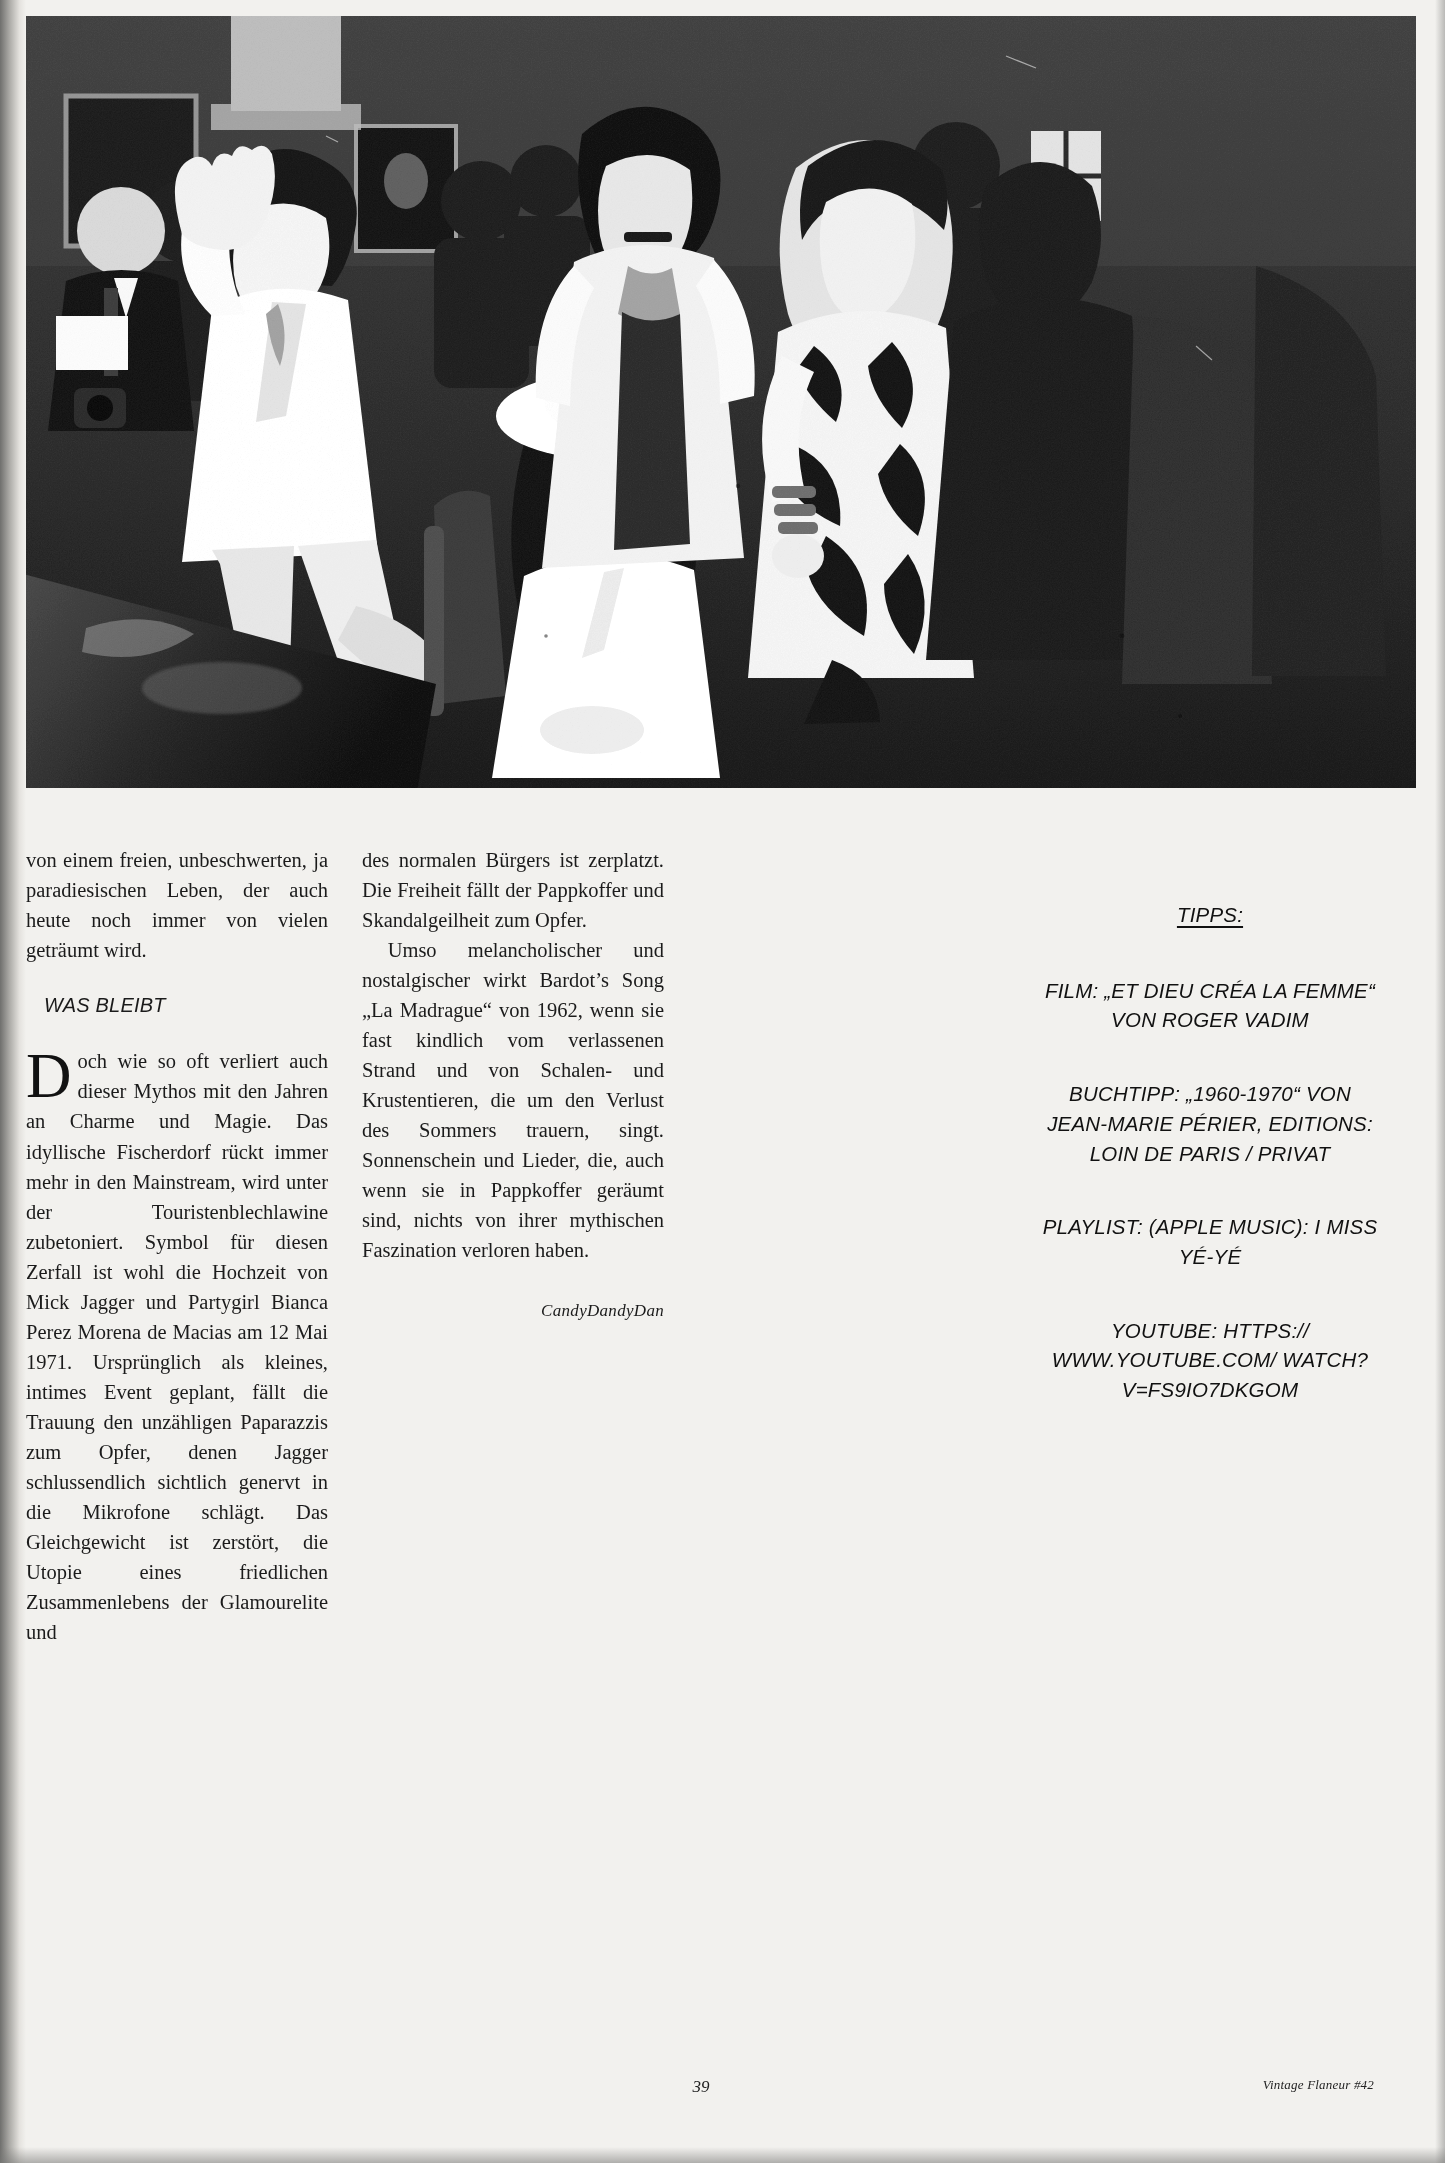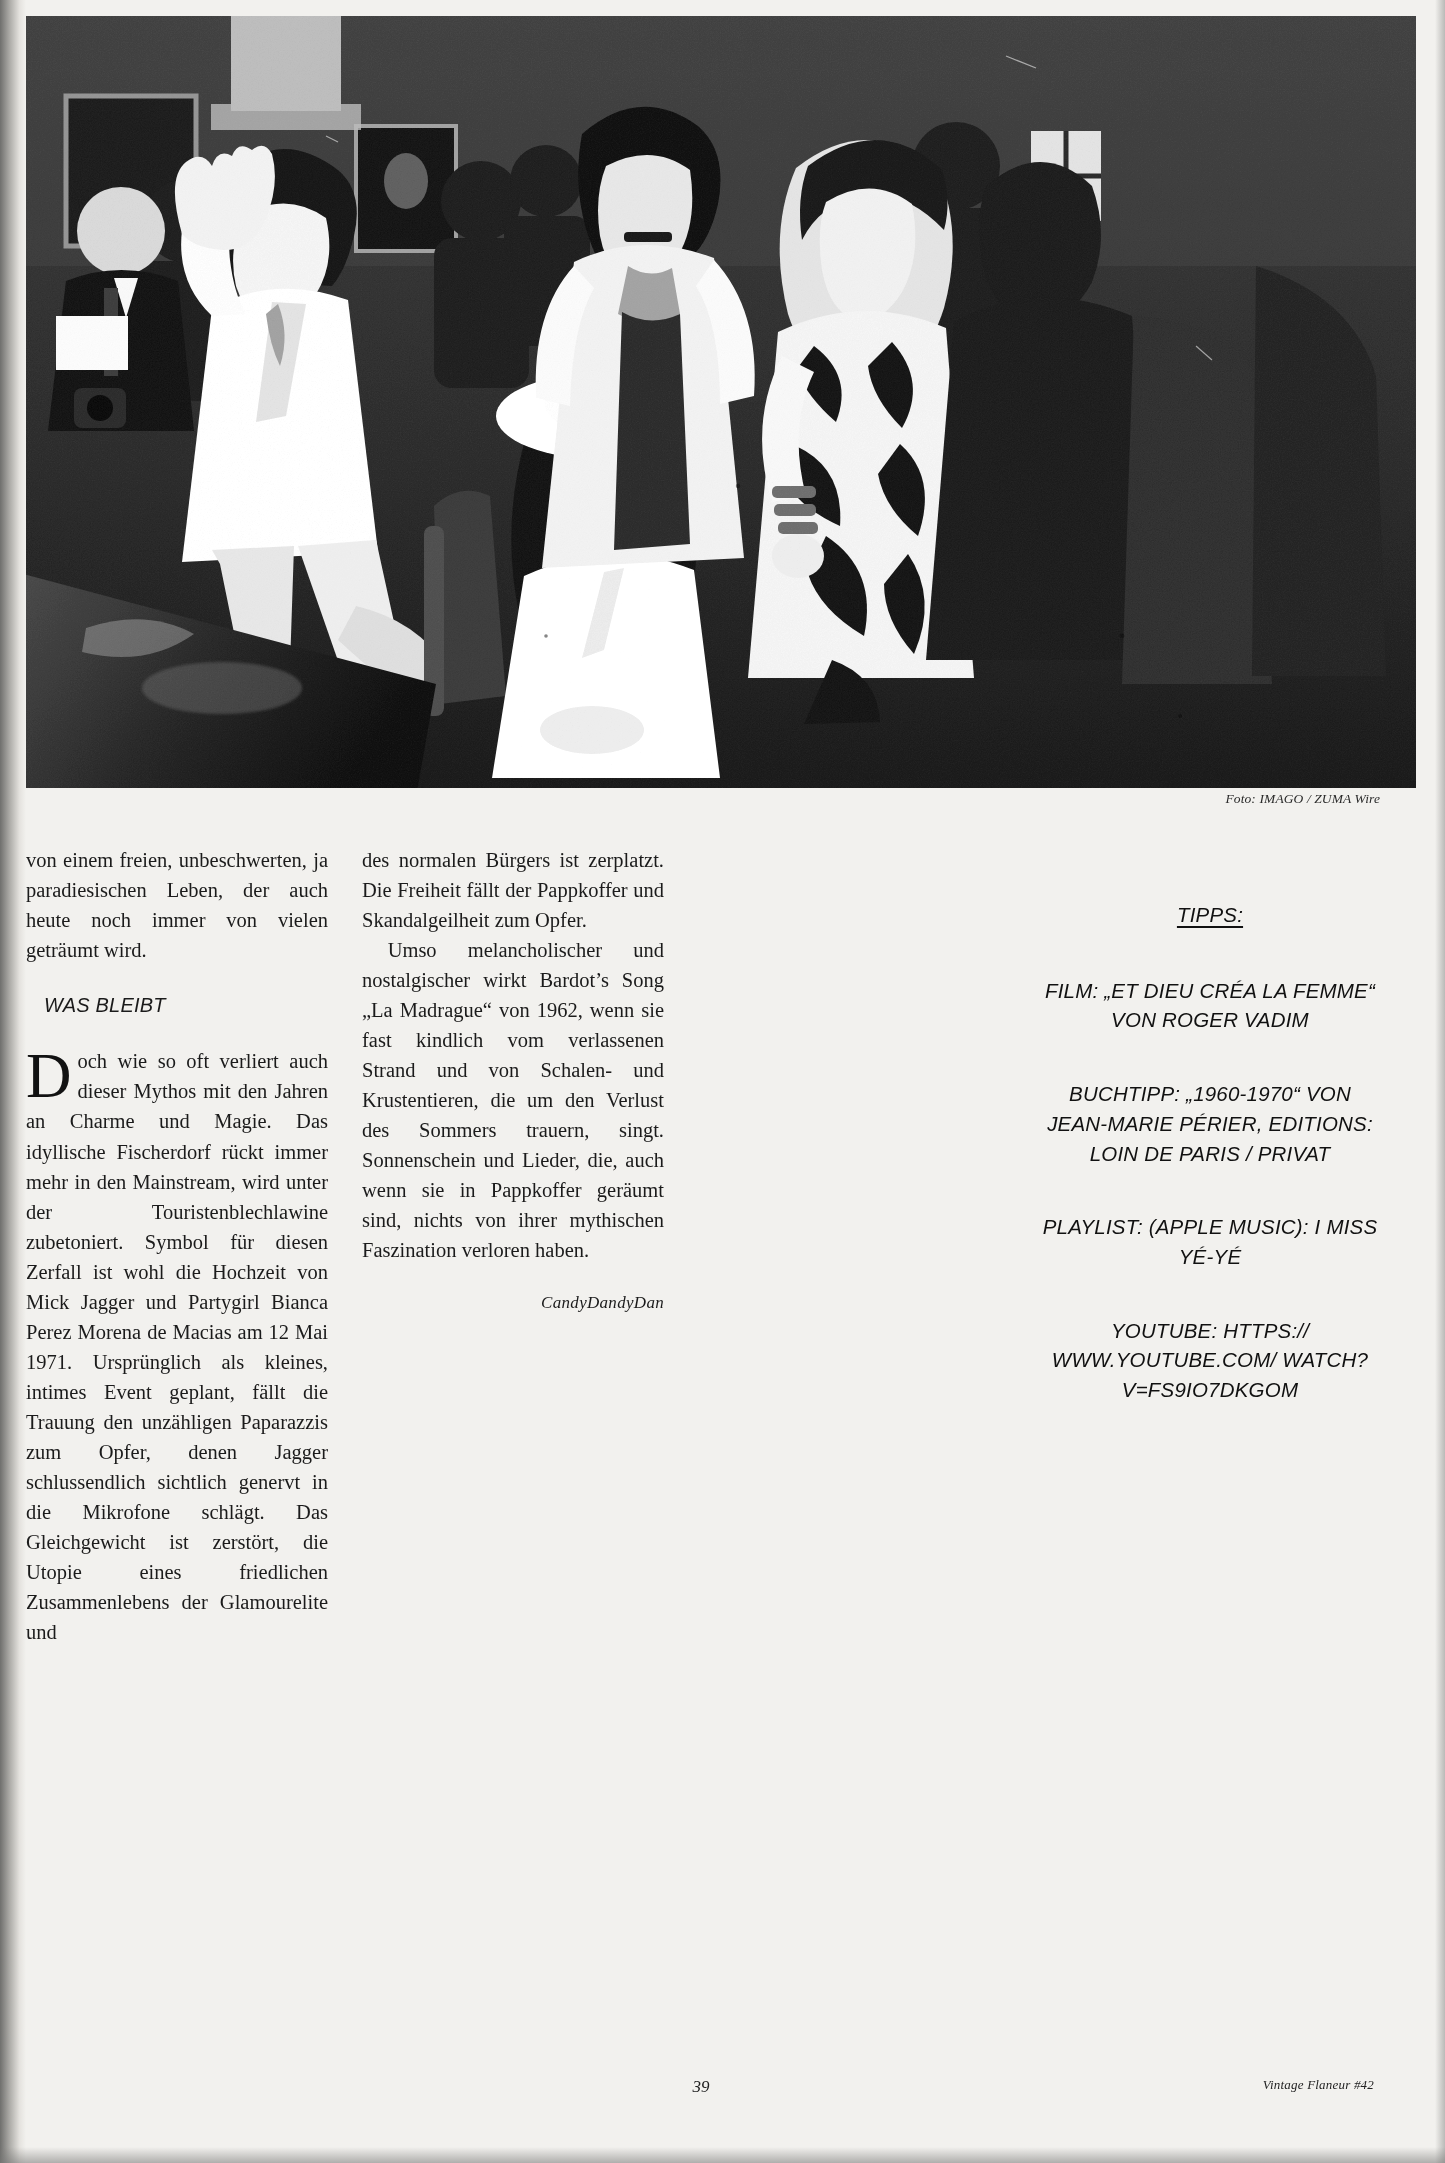--- a/index.html
+++ b/index.html
@@ -107,21 +107,21 @@
   .dropcap-para::first-letter {
     float: left;
     font-family: "Liberation Serif", serif;
     font-size: 63px;
     line-height: .78;
     padding: 6px 6px 0 0;
     color: #121212;
   }
 
   .byline {
-    margin-top: 26px;
+    margin-top: 34px;
     text-align: right;
     font-style: italic;
     font-size: 17px;
     letter-spacing: .3px;
     color: #1b1b1b;
   }
 
   
   .tipps {
     position: absolute;
@@ -344,21 +344,20 @@
         <circle cx="520" cy="620" r="1.8"></circle>
           <circle cx="712" cy="470" r="2.2"></circle>
       </g>
 
       <rect x="0" y="0" width="1390" height="772" filter="url(#grain)" fill="none" opacity="0.5"></rect>
       <rect x="0" y="0" width="1390" height="772" fill="#ffffff" opacity="0.03"></rect>
     </svg>
   </div>
 
   <div class="photo-caption">
-    <div>Foto: IMAGO / ZUMA Wire</div>
   </div>
 
   <div class="columns">
 
     <div class="col col-1">
       <p>von einem freien, unbeschwerten, ja paradiesischen Leben, der auch heute noch immer von vielen geträumt wird.</p>
       <div class="section-head">WAS BLEIBT</div>
       <p class="dropcap-para">Doch wie so oft verliert auch dieser Mythos mit den Jahren an Charme und Magie. Das idyllische Fischerdorf rückt immer mehr in den Mainstream, wird unter der Touristenblechlawine zubetoniert. Symbol für diesen Zerfall ist wohl die Hochzeit von Mick Jagger und Partygirl Bianca Perez Morena de Macias am 12 Mai 1971. Ursprünglich als kleines, intimes Event geplant, fällt die Trauung den unzähligen Paparazzis zum Opfer, denen Jagger schlussendlich sichtlich genervt in die Mikrofone schlägt. Das Gleichgewicht ist zerstört, die Utopie eines friedlichen Zusammenlebens der Glamourelite und</p>
     </div>
 

